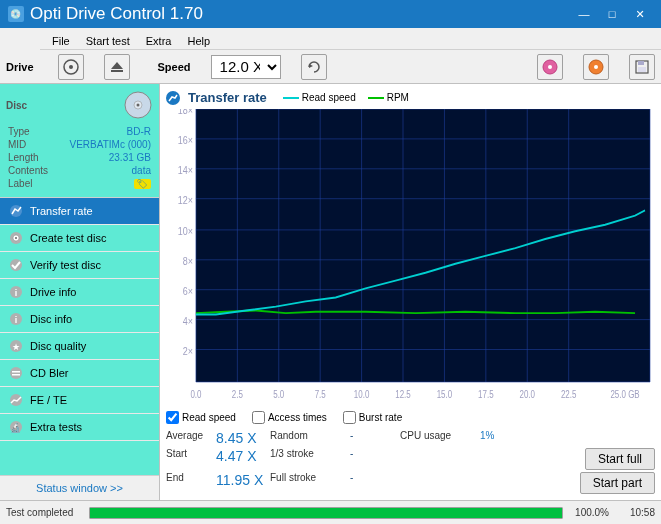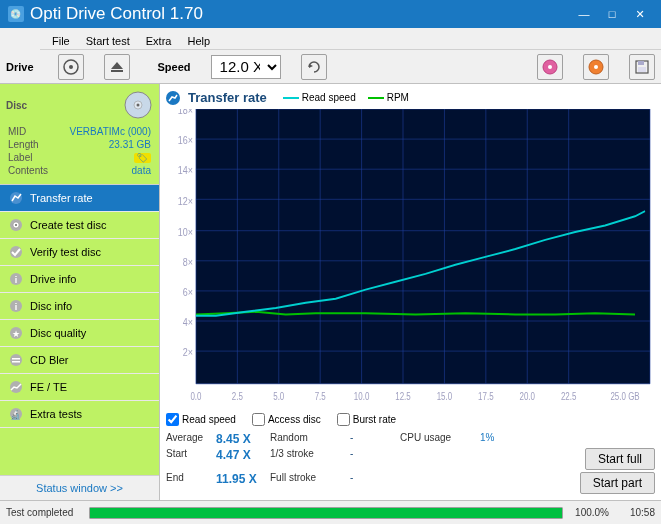--- a/index.html
+++ b/index.html
@@ -23,21 +23,21 @@
     .drive-select { height: 24px; font-size: 11px; background: white; border: 1px solid #a0a0a0; padding: 0 4px; min-width: 200px; }
     .toolbar-btn { height: 26px; width: 26px; background: #f0f0f0; border: 1px solid #a0a0a0; cursor: pointer; display: flex; align-items: center; justify-content: center; border-radius: 2px; }
     .speed-label { font-size: 11px; font-weight: bold; margin-left: 8px; margin-right: 0; }
     .speed-select { height: 24px; font-size: 15px; background: white; border: 1px solid #a0a0a0; padding: 0 4px; width: 70px; }
     .toolbar-spacer { flex: 1; }
 
     
     .main-content { display: flex; height: calc(524px - 28px - 22px - 34px - 24px); }
 
     
-    .sidebar { width: 160px; background: #bef264; border-right: 1px solid #c0c0c0; display: flex; flex-direction: column; }
+    .sidebar { width: 160px; background: #5eead4; border-right: 1px solid #c0c0c0; display: flex; flex-direction: column; }
     
     .disc-info-panel { padding: 6px; border-bottom: 1px solid #d0d0d0; }
     .disc-header { display: flex; align-items: center; justify-content: space-between; margin-bottom: 4px; }
     .disc-table { width: 100%; font-size: 10px; }
     .disc-table tr td:first-child { color: #555; padding-right: 4px; }
     .disc-table tr td:last-child { color: #1a78c2; text-align: right; }
 
     .nav-menu { flex: 1; overflow: hidden; }
     .nav-item { display: flex; align-items: center; padding: 5px 8px; cursor: pointer; gap: 6px; font-size: 11px; border-bottom: 1px solid #e8e8e8; }
     .nav-item.active { background: #1a78c2; color: white; }
@@ -58,21 +58,21 @@
     .chart-svg-container { flex: 1; position: relative; }
 
     
     .checkbox-row { display: flex; align-items: center; gap: 16px; padding: 3px 0; font-size: 10px; }
     .checkbox-item { display: flex; align-items: center; gap: 3px; }
 
     
     .stats-area { display: flex; flex-direction: column; gap: 2px; padding-top: 3px; }
     .stats-row { display: flex; align-items: flex-start; }
     .stat-label { width: 50px; font-size: 10px; color: #333; }
-    .stat-value { width: 54px; color: #1a78c2; font-size: 12px; font-weight: bold; }
+    .stat-value { width: 54px; color: #1a78c2; font-size: 14px; font-weight: normal; }
     .stat-label2 { width: 80px; font-size: 10px; color: #333; }
     .stat-value2 { width: 50px; color: #1a4a7a; font-size: 10px; }
     .stat-label3 { width: 80px; font-size: 10px; color: #333; }
     .stat-value3 { width: 50px; color: #1a78c2; font-size: 10px; }
     .start-btn { margin-left: auto; height: 22px; padding: 0 12px; font-size: 12px; background: #e8e8e8; border: 1px solid #a0a0a0; cursor: pointer; border-radius: 2px; }
 
     
     .status-bar { height: 24px; background: #f0f0f0; border-top: 1px solid #c0c0c0; display: flex; align-items: center; padding: 0 6px; gap: 8px; font-size: 10px; }
     .status-text { color: #333; margin-right: 8px; }
     .progress-bar-container { flex: 1; height: 12px; background: #e0e0e0; border: 1px solid #a0a0a0; border-radius: 1px; }
@@ -159,35 +159,39 @@
       <div class="disc-header">
         <span style="font-size:10px;font-weight:bold;color:#555;">Disc</span>
         <svg class="disc-svg" viewBox="0 0 30 30">
           <circle cx="15" cy="15" r="13" fill="#c8d8e8" stroke="#888" stroke-width="1"></circle>
           <circle cx="15" cy="15" r="4" fill="#e0e8f0" stroke="#888" stroke-width="0.5"></circle>
           <circle cx="15" cy="15" r="1.5" fill="#666"></circle>
         </svg>
       </div>
       <table class="disc-table">
         <tbody>
+            <tr>
+          <td>Type</td>
+          <td>BD-R</td>
+        </tr>
         <tr>
           <td>MID</td>
           <td>VERBATIMc (000)</td>
         </tr>
         <tr>
           <td>Length</td>
           <td>23.31 GB</td>
         </tr>
         <tr>
+          <td>Contents</td>
+          <td>data</td>
+        </tr>
+        <tr>
           <td>Label</td>
           <td><span style="background:#f0e000;border-radius:2px;padding:0 3px;font-size:9px;">🏷</span></td>
-        </tr>
-        <tr>
-          <td>Contents</td>
-          <td>data</td>
         </tr>
       </tbody>
         </table>
     </div>
 
     <div class="nav-menu">
       <div class="nav-item active">
         <span class="nav-icon">
           <svg width="14" height="14" viewBox="0 0 14 14">
               <circle cx="7" cy="7" r="6" fill="#4a90d0" stroke="none"></circle>
@@ -352,21 +356,21 @@
       </svg>
     </div>
 
     <div class="checkbox-row">
       <label class="checkbox-item">
         <input type="checkbox" checked="" style="">
         <span>Read speed</span>
       </label>
       <label class="checkbox-item">
         <input type="checkbox" style="">
-        <span>Access disc</span>
+        <span>Access times</span>
       </label>
       <label class="checkbox-item">
         <input type="checkbox" style="">
         <span>Burst rate</span>
       </label>
     </div>
 
     <div class="stats-area">
       <div class="stats-row">
         <span class="stat-label">Average</span>

